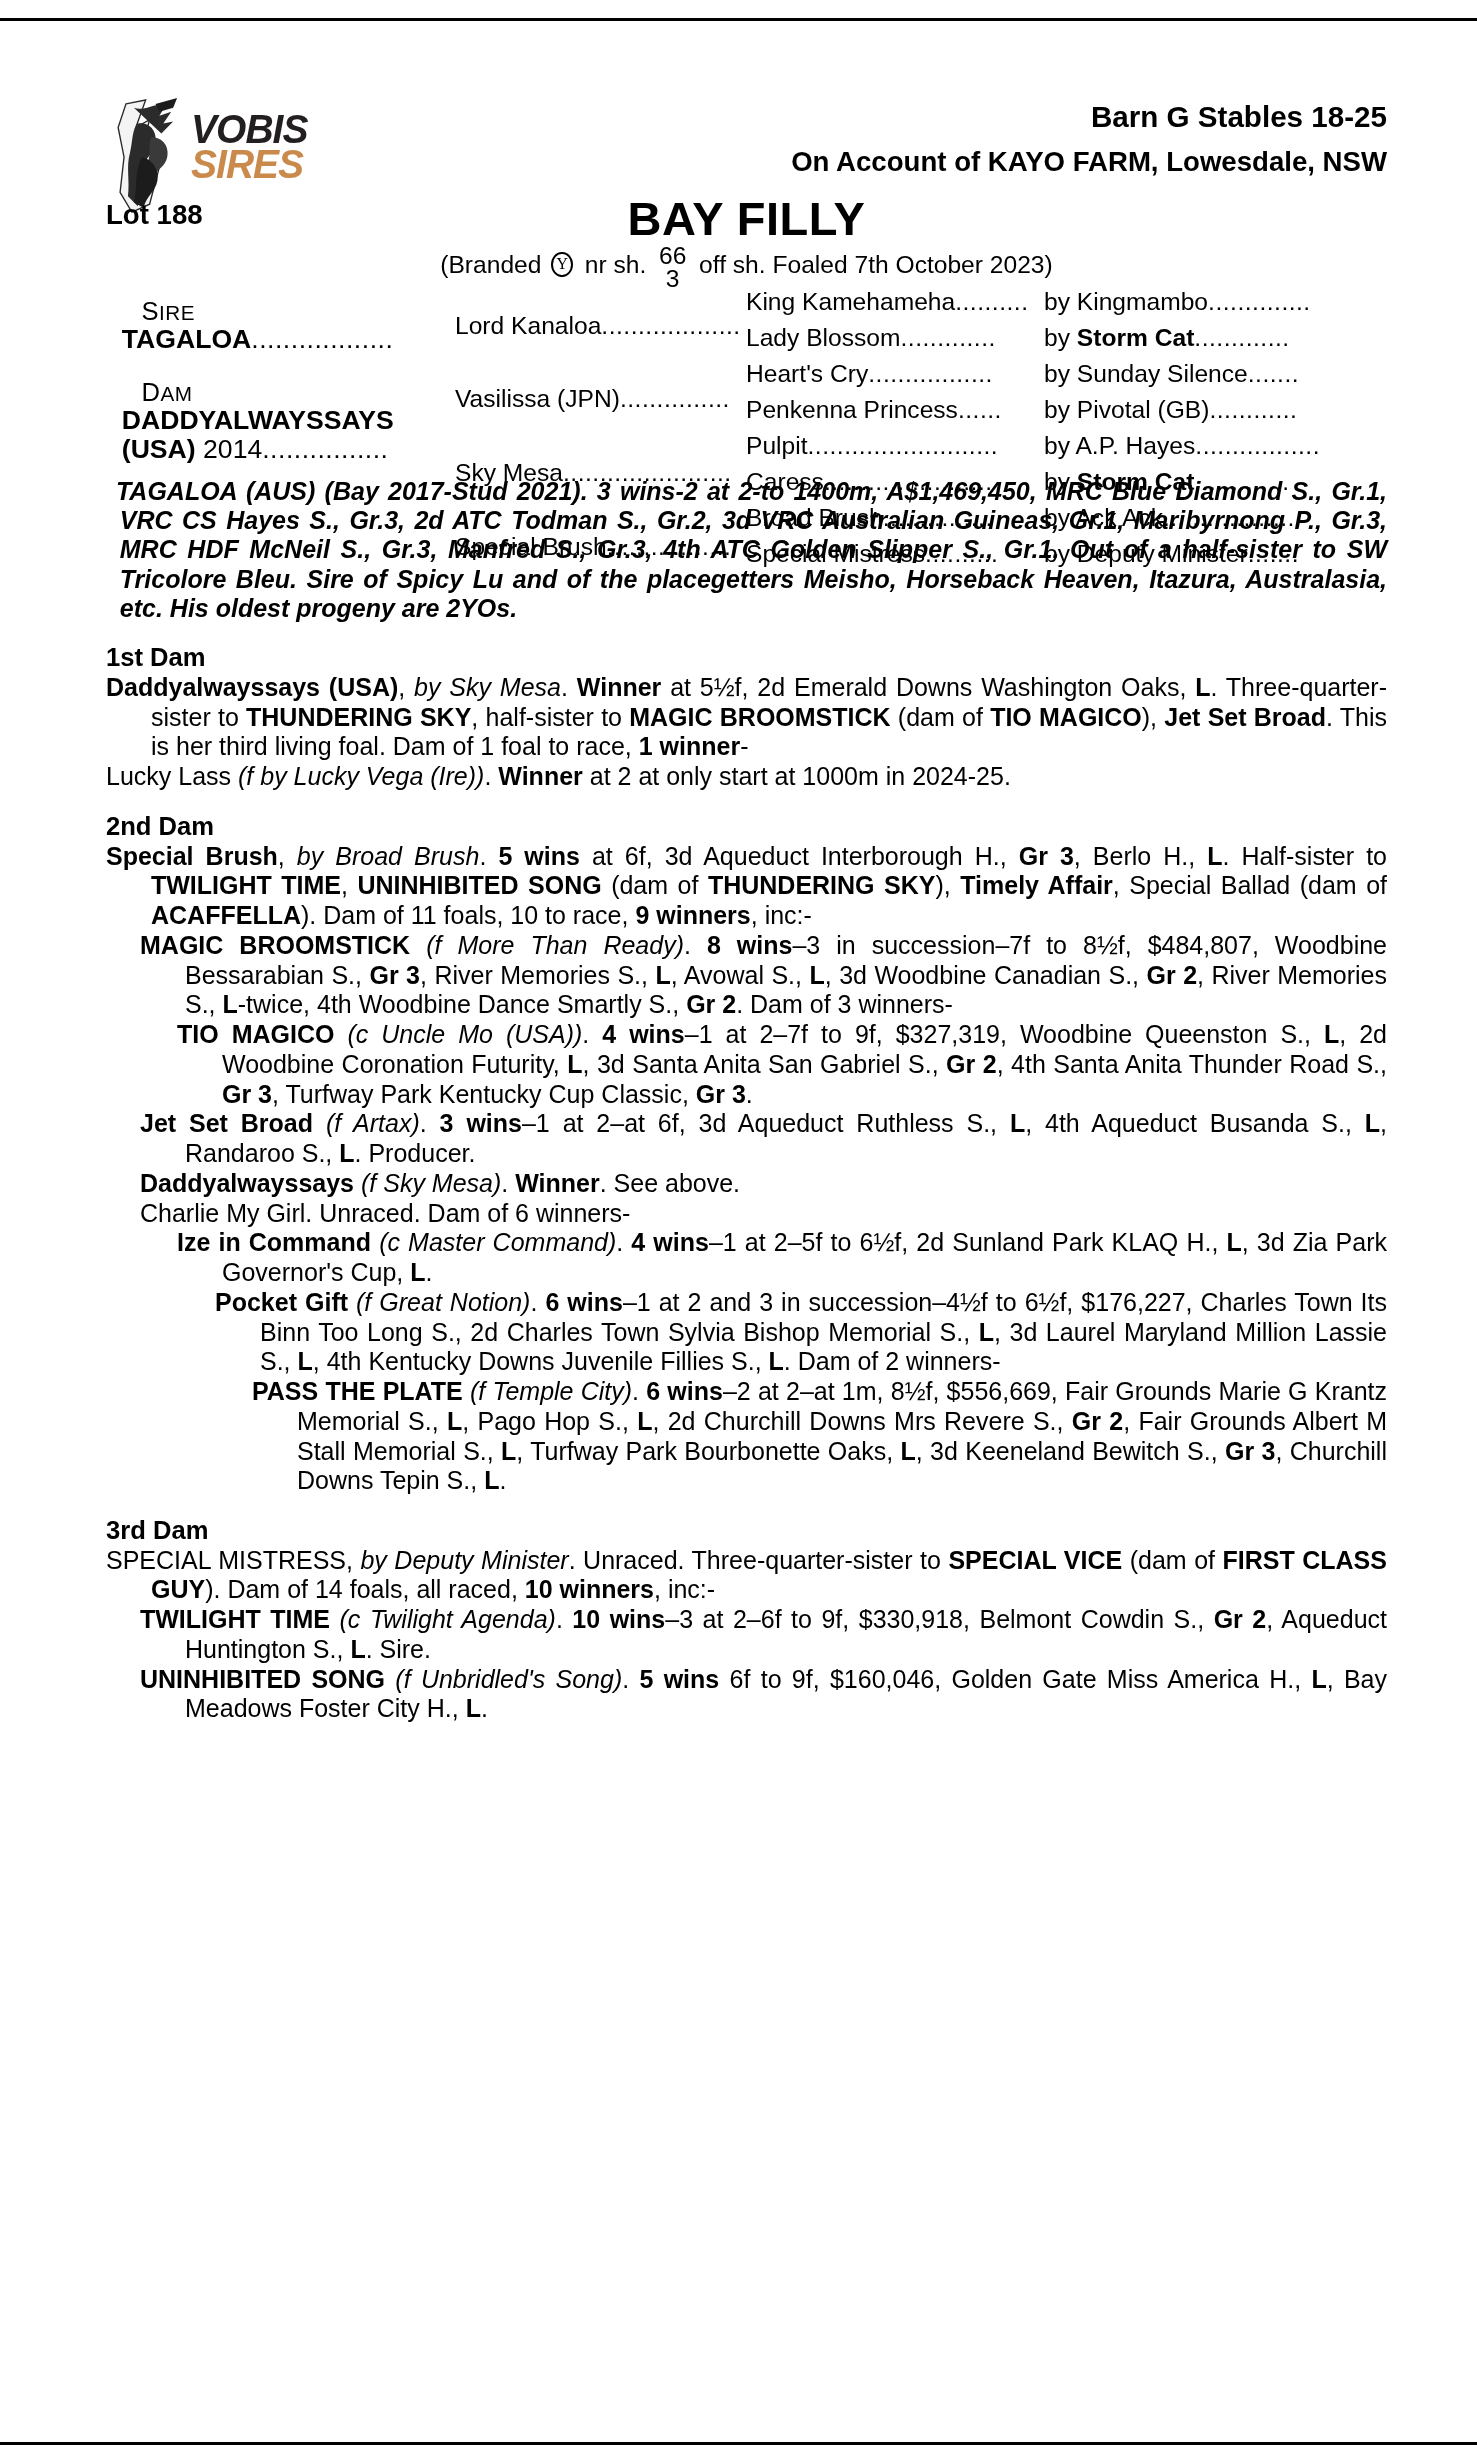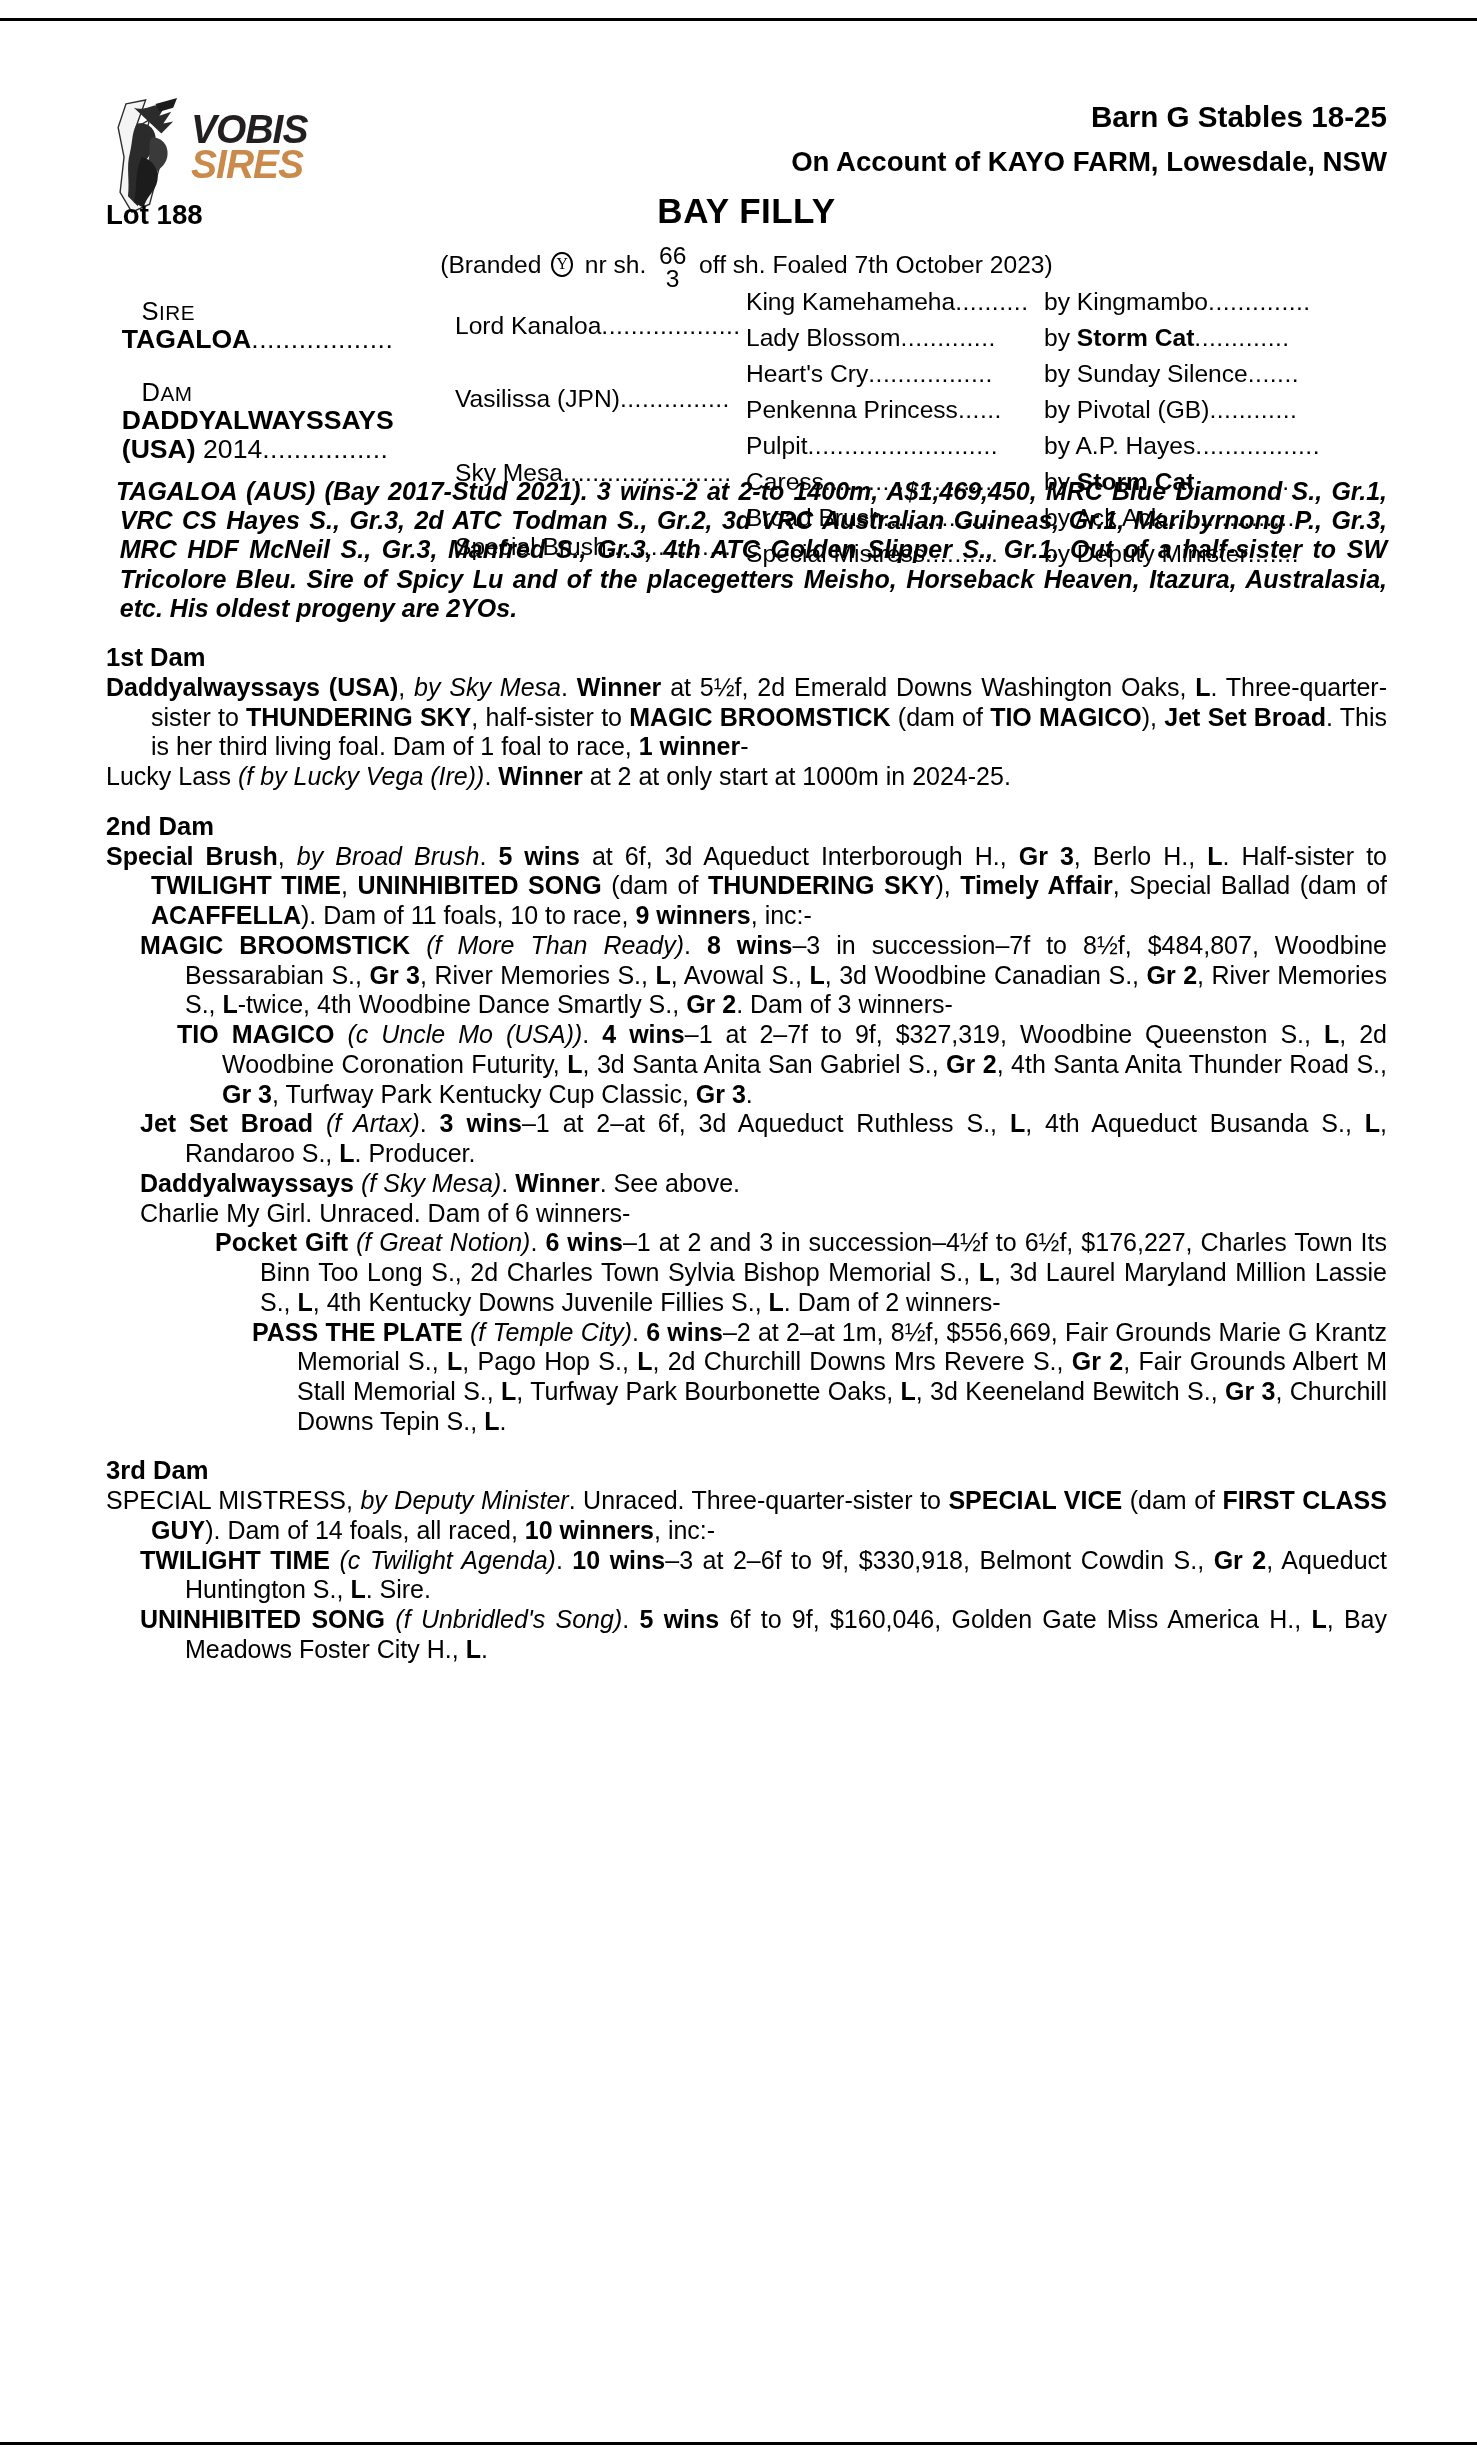--- a/index.html
+++ b/index.html
@@ -110,21 +110,21 @@
     top: 140px;
     font-weight: bold;
     font-size: 27.6px;
   }
   .sex {
     position: absolute;
     left: 0; right: 0;
     top: 132px;
     text-align: center;
     font-weight: bold;
-    font-size: 35px;
+    font-size: 47px;
     letter-spacing: 0.5px;
   }
   .branded {
     position: absolute;
     left: 0; right: 0;
     top: 185px;
     text-align: center;
     font-size: 24.6px;
     white-space: nowrap;
   }
@@ -371,20 +371,23 @@
         </div>
         <div class="entry lvl1">
           <span class="hang"><b>Jet Set Broad</b><span> </span><i>(f Artax)</i><span>. </span><b>3 wins</b><span>–1 at 2–at 6f, 3d Aqueduct Ruthless S., </span><b>L</b><span>, 4th Aqueduct Busanda S., </span><b>L</b><span>, Randaroo S., </span><b>L</b><span>. Producer.</span></span>
         </div>
         <div class="entry lvl1">
           <span class="hang"><b>Daddyalwayssays</b><span> </span><i>(f Sky Mesa)</i><span>. </span><b>Winner</b><span>. See above.</span></span>
         </div>
         <div class="entry lvl1">
           <span class="hang"><span>Charlie My Girl. Unraced. Dam of 6 winners-</span></span>
         </div>
+        <div class="entry lvl2">
+          <span class="hang"><b>Ize in Command</b><span> </span><i>(c Master Command)</i><span>. </span><b>4 wins</b><span>–1 at 2–5f to 6½f, 2d Sunland Park KLAQ H., </span><b>L</b><span>, 3d Zia Park Governor's Cup, </span><b>L</b><span>.</span></span>
+        </div>
         <div class="entry lvl3">
           <span class="hang"><b>Pocket Gift</b><span> </span><i>(f Great Notion)</i><span>. </span><b>6 wins</b><span>–1 at 2 and 3 in succession–4½f to 6½f, $176,227, Charles Town Its Binn Too Long S., 2d Charles Town Sylvia Bishop Memorial S., </span><b>L</b><span>, 3d Laurel Maryland Million Lassie S., </span><b>L</b><span>, 4th Kentucky Downs Juvenile Fillies S., </span><b>L</b><span>. Dam of 2 winners-</span></span>
         </div>
         <div class="entry lvl4">
           <span class="hang"><b>PASS THE PLATE</b><span> </span><i>(f Temple City)</i><span>. </span><b>6 wins</b><span>–2 at 2–at 1m, 8½f, $556,669, Fair Grounds Marie G Krantz Memorial S., </span><b>L</b><span>, Pago Hop S., </span><b>L</b><span>, 2d Churchill Downs Mrs Revere S., </span><b>Gr 2</b><span>, Fair Grounds Albert M Stall Memorial S., </span><b>L</b><span>, Turfway Park Bourbonette Oaks, </span><b>L</b><span>, 3d Keeneland Bewitch S., </span><b>Gr 3</b><span>, Churchill Downs Tepin S., </span><b>L</b><span>.</span></span>
         </div>
         <div class="dam-heading">3rd Dam</div>
         <div class="entry lvl0">
           <span class="hang"><span>SPECIAL MISTRESS, </span><i>by Deputy Minister</i><span>. Unraced. Three-quarter-sister to </span><b>SPECIAL VICE</b><span> (dam of </span><b>FIRST CLASS GUY</b><span>). Dam of 14 foals, all raced, </span><b>10 winners</b><span>, inc:-</span></span>
         </div>

